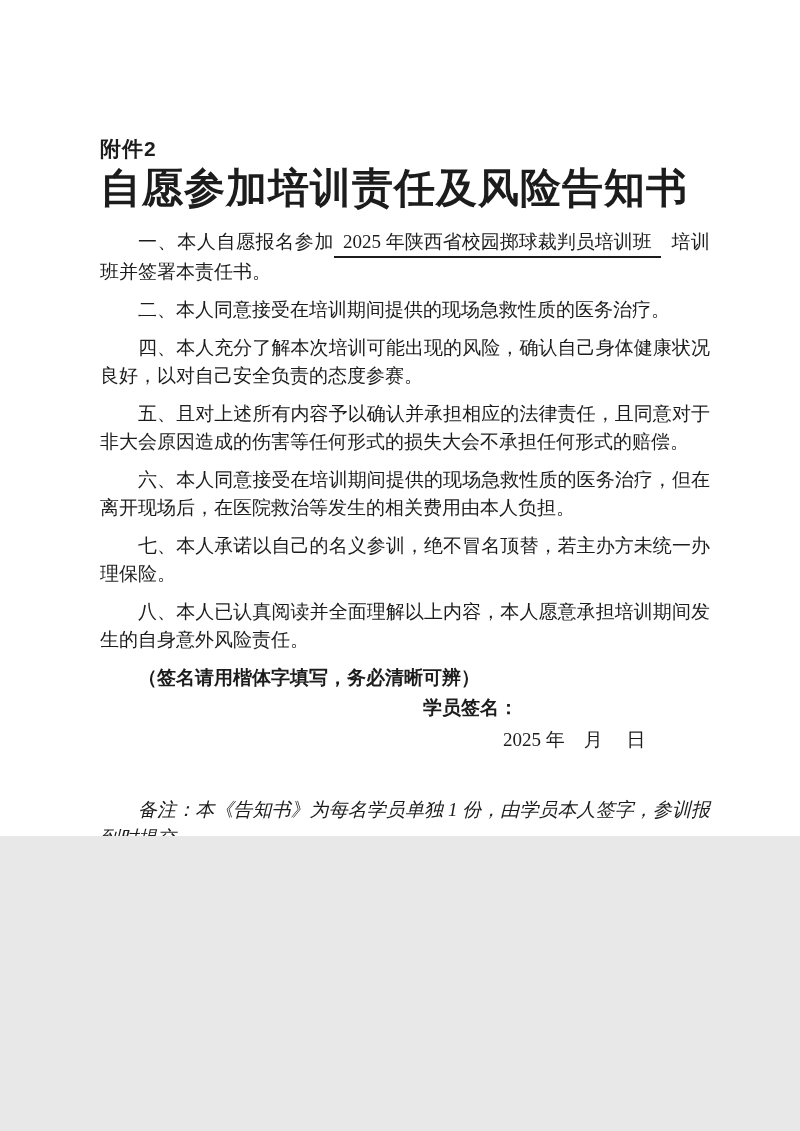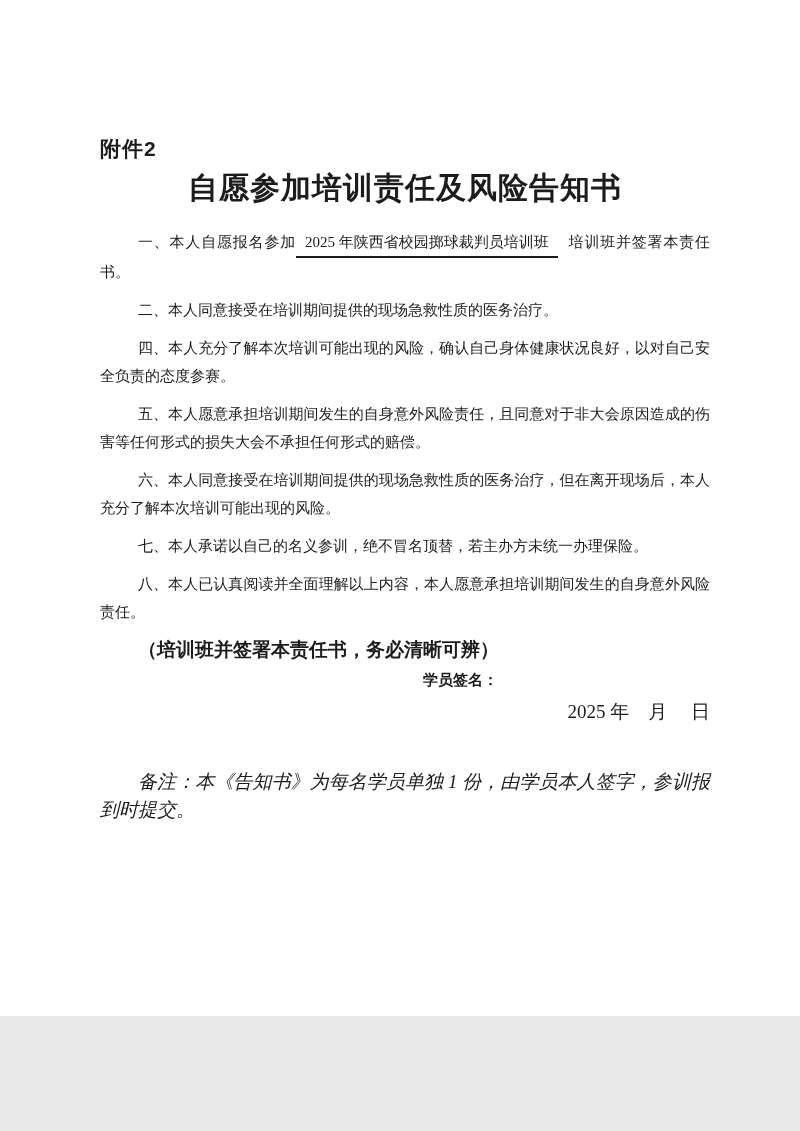--- a/index.html
+++ b/index.html
@@ -3,21 +3,21 @@
 <meta charset="utf-8">
 <style>
   html, body {
     margin: 0;
     padding: 0;
     background: #e8e8e8;
   }
   .page {
     position: relative;
     width: 800px;
-    height: 1016px;
+    height: 836px;
     margin: 0 auto;
     background: #ffffff;
     color: #1c1c1c;
     font-family: "Liberation Serif", "DejaVu Serif", serif;
     overflow: hidden;
   }
   .content {
     position: absolute;
     left: 100px;
     top: 136px;
@@ -25,29 +25,28 @@
   }
   .attachment {
     font-family: "Liberation Sans", "DejaVu Sans", sans-serif;
     font-size: 21px;
     line-height: 26px;
     font-weight: 600;
     letter-spacing: 1px;
   }
   .title {
     margin: 6px 0 0 0;
-    text-align: center;
-    font-size: 30px;
+    font-size: 41px;
     line-height: 40px;
     font-weight: bold;
     letter-spacing: 1px;
   }
   .para {
     margin: 10px 0 0 0;
-    font-size: 15px;
+    font-size: 19px;
     line-height: 28px;
     text-align: justify;
     text-indent: 38px;
   }
   .para.first {
     margin-top: 20px;
   }
   .blank {
     display: inline-block;
     text-indent: 0;
@@ -67,30 +66,29 @@
   .emergency {
     margin: 5px 0 0 0;
     padding-left: 52px;
     font-size: 19px;
     line-height: 28px;
     font-weight: bold;
   }
   .sign-label {
     margin: 2px 0 0 0;
     padding-left: 323px;
-    font-size: 15px;
+    font-size: 19px;
     line-height: 28px;
     font-weight: bold;
   }
   .date-line {
     margin: 4px 0 8px 0;
     padding-left: 403px;
     font-size: 19px;
     line-height: 28px;
-    text-align: right;
   }
   .remark {
     margin: 42px 0 0 0;
     font-size: 19px;
     line-height: 28px;
     text-align: justify;
     text-indent: 38px;
     font-style: italic;
   }
   .footer {
@@ -111,29 +109,29 @@
 
     <h1 class="title">自愿参加培训责任及风险告知书</h1>
 
     <p class="para first"><span>一、本人自愿报名参加</span><span class="blank">2025 年陕西省校园掷球裁判员培训班</span><span class="suffix-gap">培训班并签署本责任书。</span></p>
 
     <p class="para">二、本人同意接受在培训期间提供的现场急救性质的医务治疗。</p>
 
 
     <p class="para">四、本人充分了解本次培训可能出现的风险，确认自己身体健康状况良好，以对自己安全负责的态度参赛。</p>
 
-    <p class="para">五、本人愿意承担培训期间发生的自身意外风险责任，且同意对于非大会原因造成的伤害等任何形式的损失大会不承担任何形式的赔偿。</p>
+    <p class="para">五、且对上述所有内容予以确认并承担相应的法律责任，且同意对于非大会原因造成的伤害等任何形式的损失大会不承担任何形式的赔偿。</p>
 
-    <p class="para">六、本人同意接受在培训期间提供的现场急救性质的医务治疗，但在离开现场后，本人充分了解本次培训可能出现的风险。</p>
+    <p class="para">六、本人同意接受在培训期间提供的现场急救性质的医务治疗，但在离开现场后，在医院救治等发生的相关费用由本人负担。</p>
 
     <p class="para">七、本人承诺以自己的名义参训，绝不冒名顶替，若主办方未统一办理保险。</p>
 
     <p class="para">八、本人已认真阅读并全面理解以上内容，本人愿意承担培训期间发生的自身意外风险责任。</p>
 
-    <p class="sig-note">（培训班并签署本责任书，务必清晰可辨）</p>
+    <p class="sig-note">（签名请用楷体字填写，务必清晰可辨）</p>
 
 
     <p class="sign-label">学员签名：</p>
 
     <p class="date-line">2025 年　月　 日</p>
 
     <p class="remark">备注：本《告知书》为每名学员单独 1 份，由学员本人签字，参训报到时提交。</p>
 
   </div>
 

